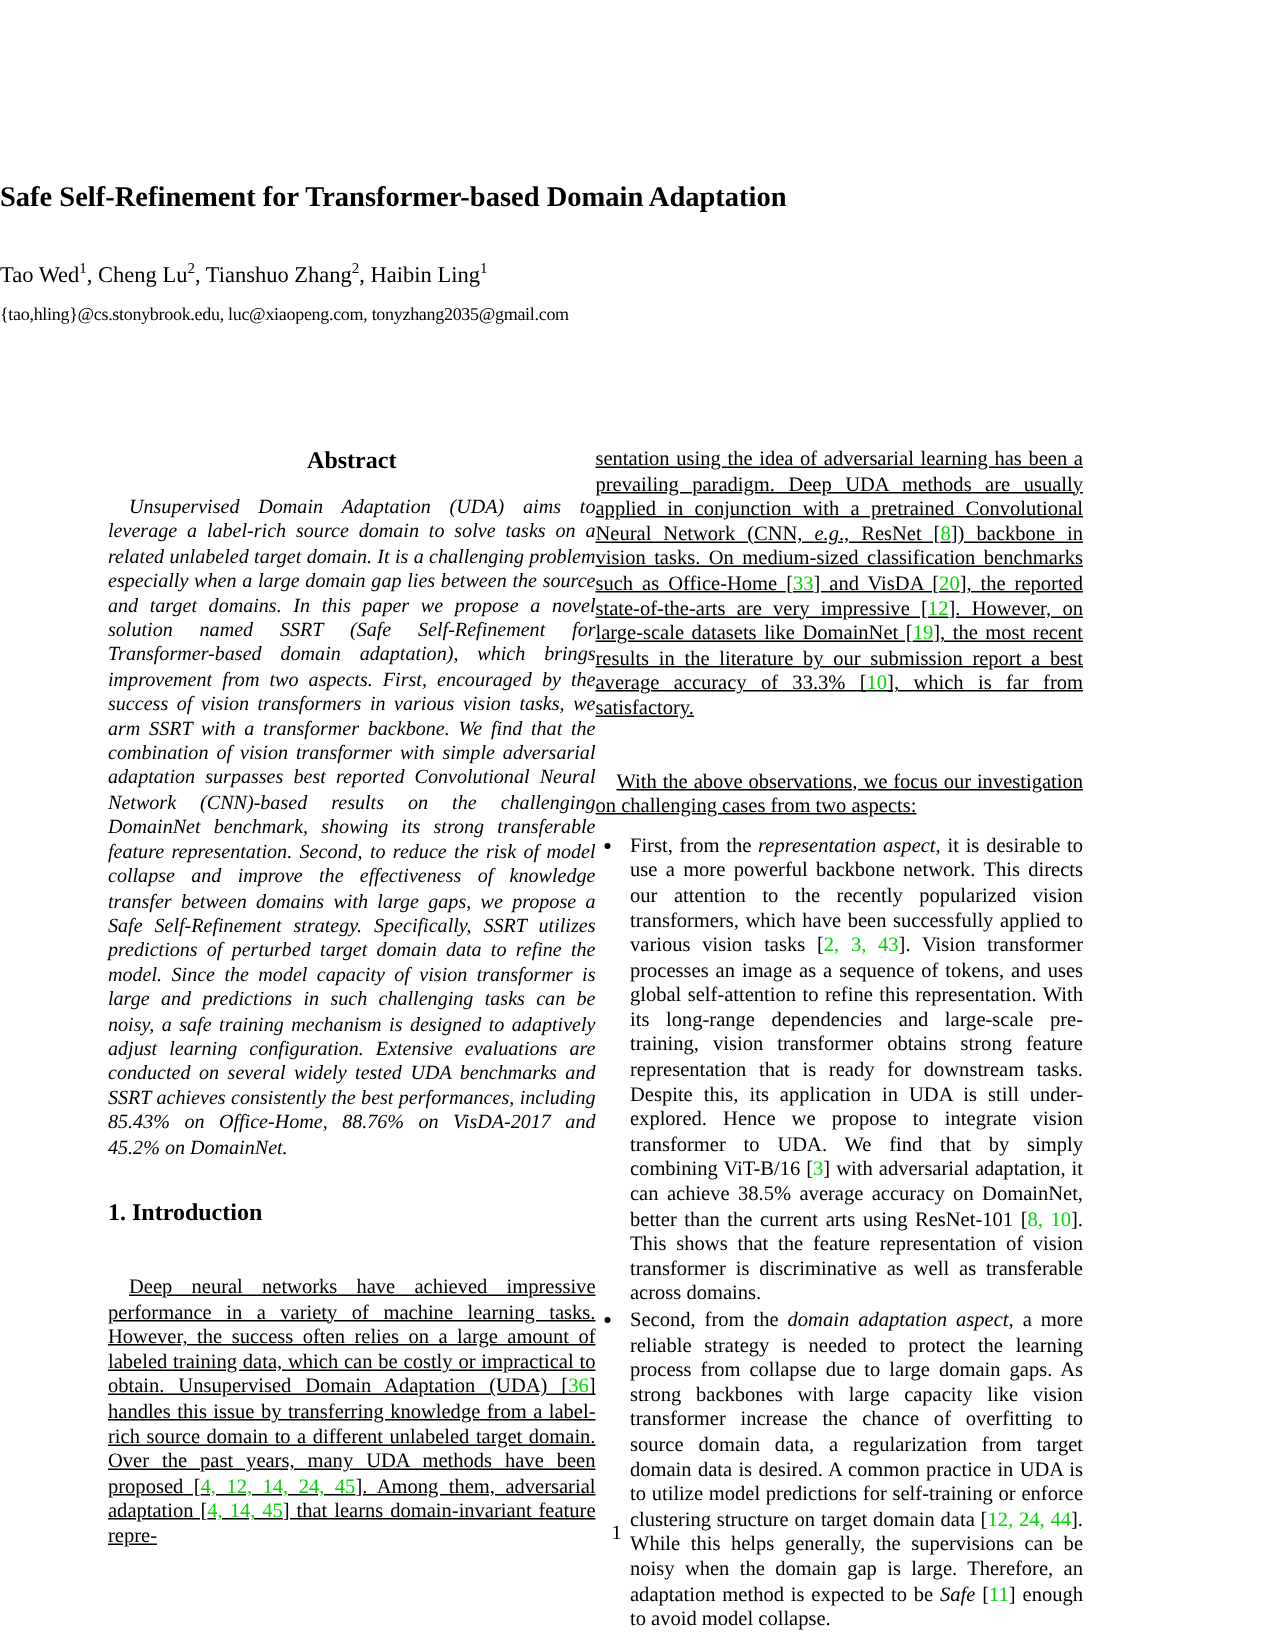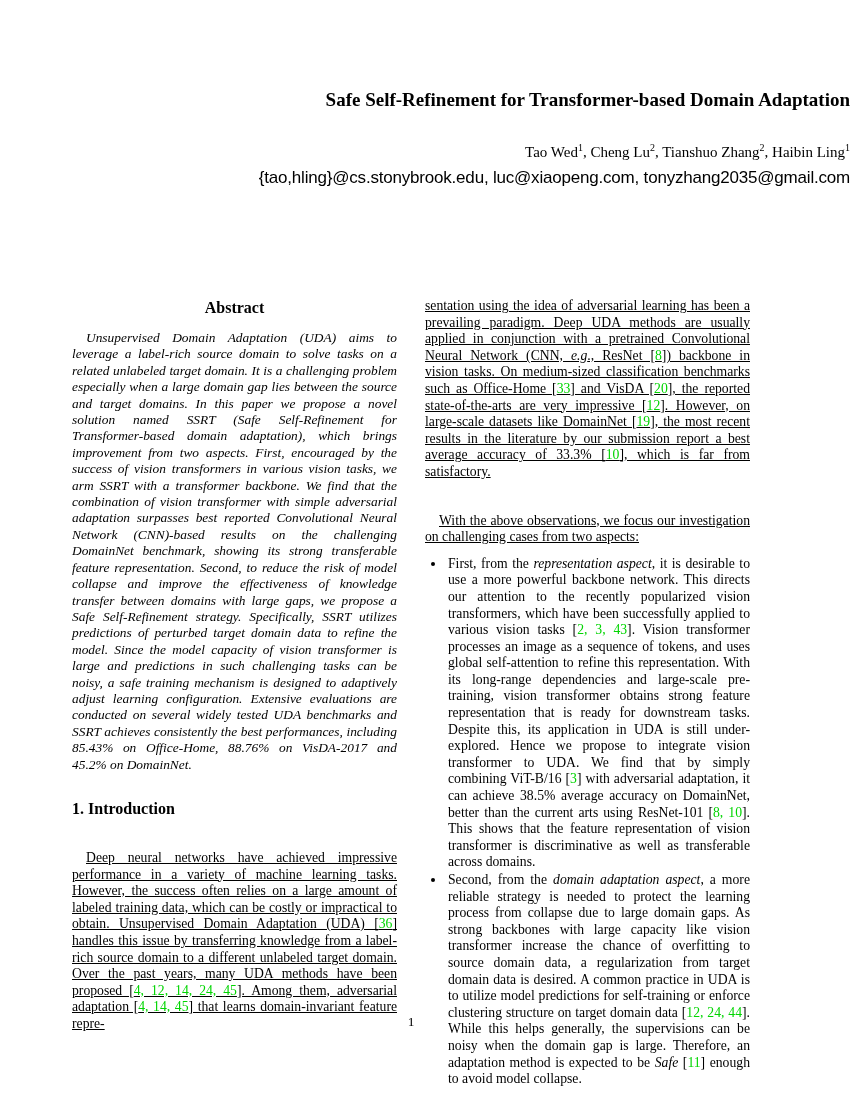--- a/index.html
+++ b/index.html
@@ -5,51 +5,50 @@
   html, body { margin: 0; padding: 0; background: #ffffff; }
   .page {
     position: relative;
     width: 850px;
     height: 1100px;
     background: #ffffff;
     font-family: "Liberation Serif", serif;
     color: #000000;
     overflow: hidden;
   }
-  .head-block { padding-top: 88px; text-align: right; }
+  .head-block { padding-top: 120px; text-align: left; }
   .paper-title {
     font-size: 19px;
     font-weight: bold;
     line-height: 23px;
     margin: 0;
   }
   .authors {
     margin-top: 33px;
     font-size: 15px;
     line-height: 17px;
   }
   .affiliation {
     font-size: 15px;
     line-height: 17px;
   }
   .emails {
     margin-top: 9px;
-    font-family: Liberation Sans, sans-serif;
-    font-size: 17px;
+    font-family: Liberation Serif, serif;
+    font-size: 12px;
     line-height: 15px;
     letter-spacing: -0.2px;
   }
   sup { font-size: 10px; line-height: 0; }
   .columns {
     position: absolute;
     top: 298px;
     left: 72px;
     width: 678px;
     display: flex;
-    gap: 28px;
   }
   .col { width: 325px; }
   .abstract-heading {
     font-size: 16px;
     font-weight: bold;
     text-align: center;
     margin: 0 0 13px 0;
     line-height: 19px;
   }
   .abstract-text {

